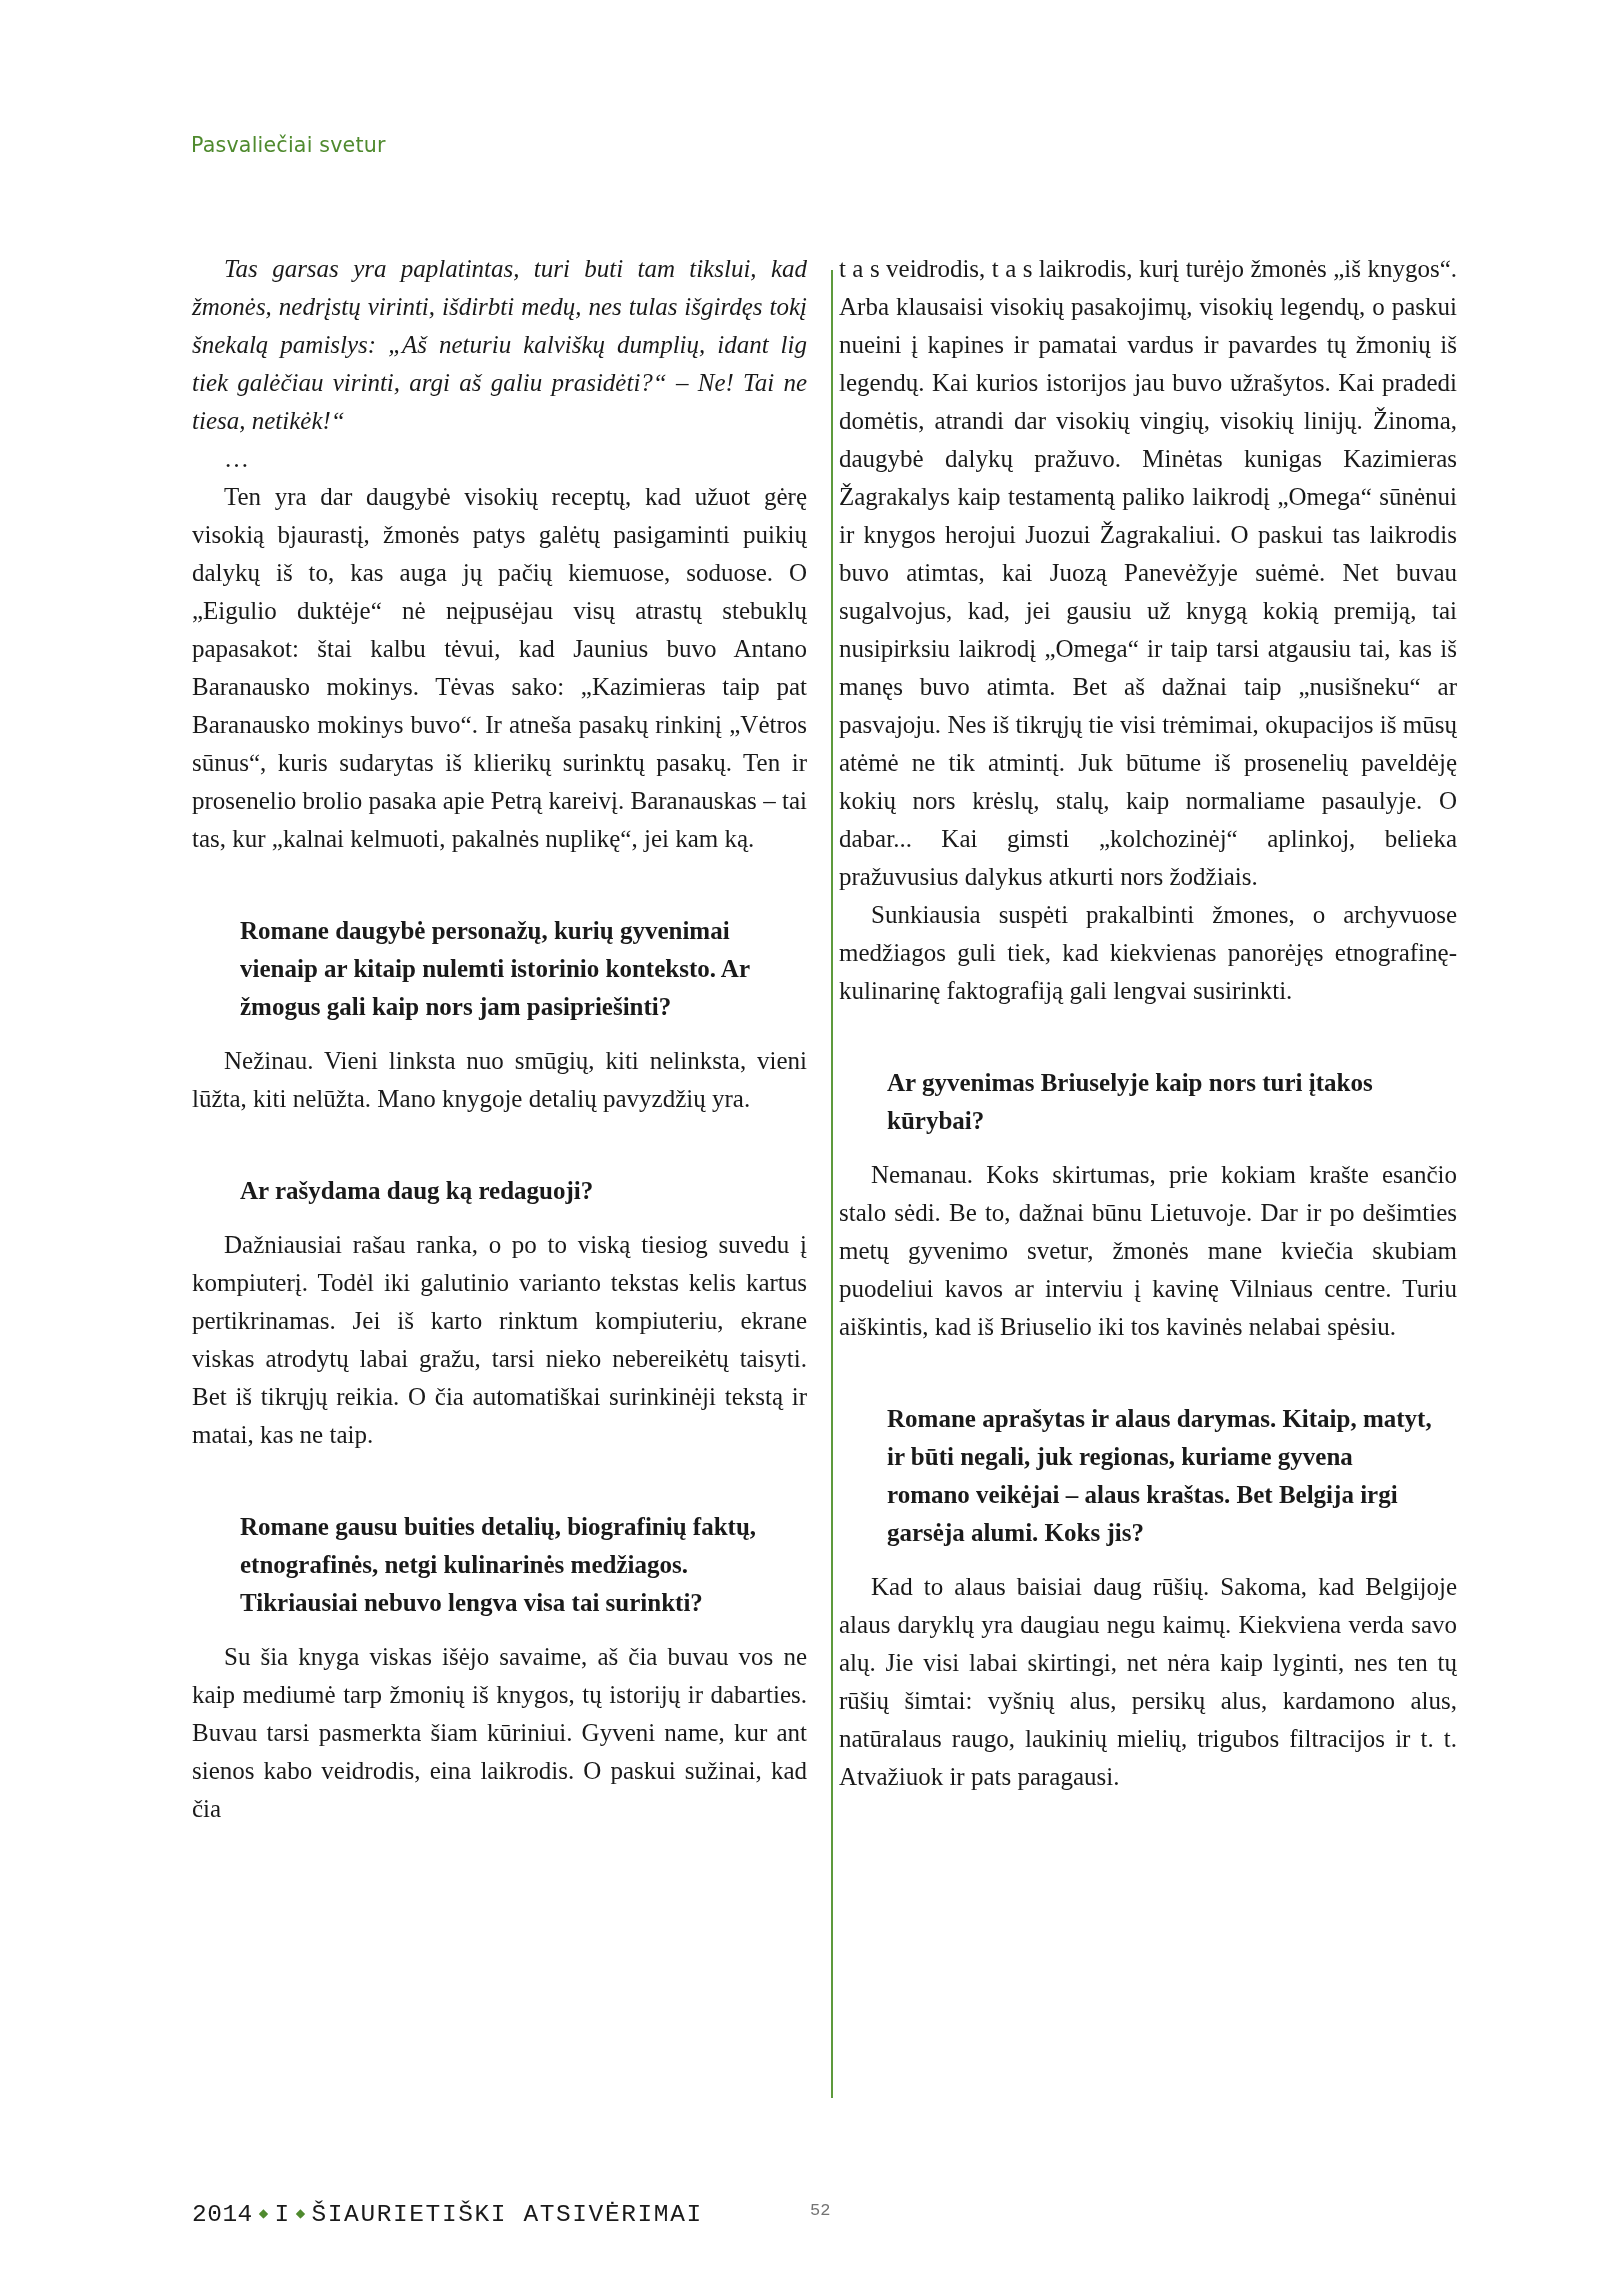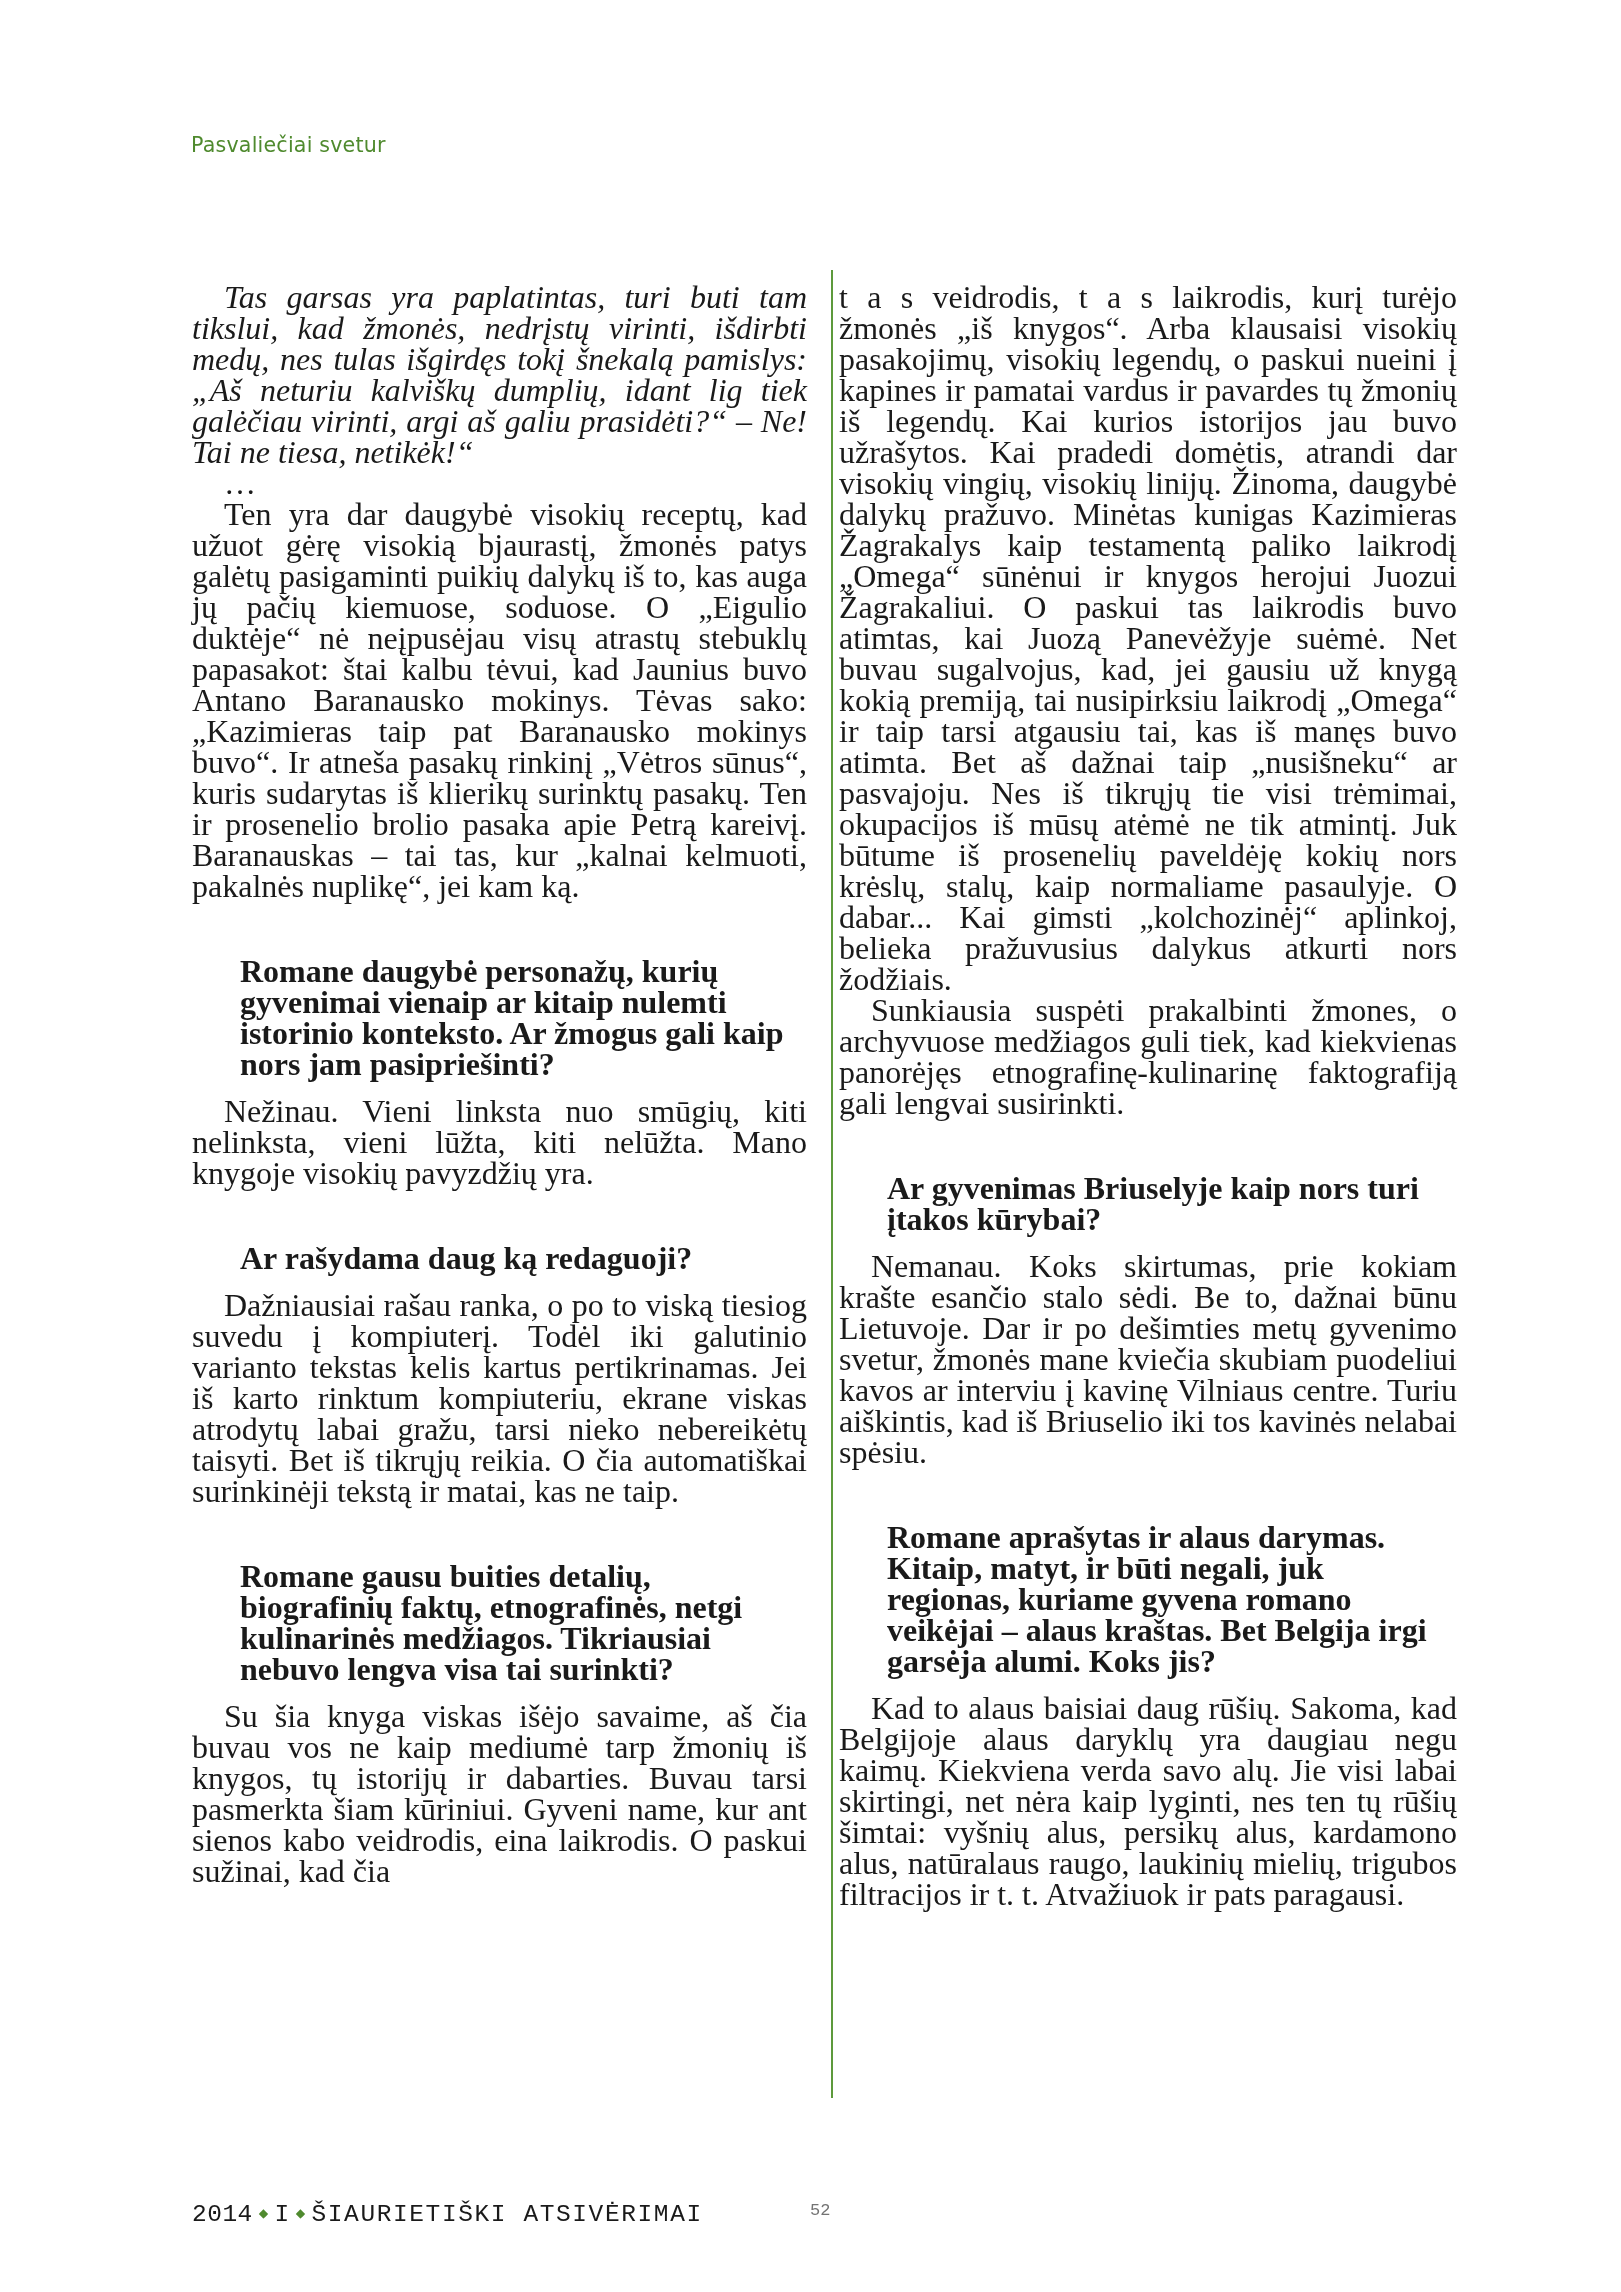--- a/index.html
+++ b/index.html
@@ -6,23 +6,23 @@
   body { width: 1621px; height: 2293px; position: relative; overflow: hidden; }
   .page { position: absolute; left: 0; top: 0; width: 1621px; height: 1726px; background: #fff; }
 
   .running-head {
     position: absolute; left: 191px; top: 133px;
     font-family: "DejaVu Sans", sans-serif; font-size: 20.6px;
     color: #4f8a2e; letter-spacing: 0.2px;
   }
 
   .col {
-    position: absolute; top: 282px;
+    position: absolute; top: 250px;
     font-family: "Liberation Serif", serif;
-    font-size: 32px; line-height: 31px; color: #1a1a1a;
+    font-size: 25px; line-height: 38px; color: #1a1a1a;
     text-align: justify;
   }
   .col-left { left: 192px; width: 615px; }
   .col-right { left: 839px; width: 618px; }
 
   .divider {
     position: absolute; left: 831px; top: 270px; width: 2px; height: 1828px;
     background: #5d9a3c;
   }
 
@@ -53,21 +53,21 @@
 <div class="page">
 
   <div class="running-head">Pasvaliečiai svetur</div>
 
   <div class="col col-left">
     <p class="p italic">Tas garsas yra paplatintas, turi buti tam tikslui, kad žmonės, nedrįstų virinti, išdirbti medų, nes tulas išgirdęs tokį šnekalą pamislys: „Aš neturiu kalviškų dumplių, idant lig tiek galėčiau virinti, argi aš galiu prasidėti?“ – Ne! Tai ne tiesa, netikėk!“</p>
     <p class="ellipsis">…</p>
     <p class="p">Ten yra dar daugybė visokių receptų, kad užuot gėrę visokią bjaurastį, žmonės patys galėtų pasigaminti puikių dalykų iš to, kas auga jų pačių kiemuose, soduose. O „Eigulio duktėje“ nė neįpusėjau visų atrastų stebuklų papasakot: štai kalbu tėvui, kad Jaunius buvo Antano Baranausko mokinys. Tėvas sako: „Kazimieras taip pat Baranausko mokinys buvo“. Ir atneša pasakų rinkinį „Vėtros sūnus“, kuris sudarytas iš klierikų surinktų pasakų. Ten ir prosenelio brolio pasaka apie Petrą kareivį. Baranauskas – tai tas, kur „kalnai kelmuoti, pakalnės nuplikę“, jei kam ką.</p>
     <div class="gap"></div>
     <p class="q">Romane daugybė personažų, kurių gyvenimai vienaip ar kitaip nulemti istorinio konteksto. Ar  žmogus gali kaip nors jam pasipriešinti?</p>
-    <p class="p">Nežinau. Vieni linksta nuo smūgių, kiti nelinksta, vieni lūžta, kiti nelūžta. Mano knygoje visokių pavyzdžių yra.</p>
+    <p class="p">Nežinau. Vieni linksta nuo smūgių, kiti nelinksta, vieni lūžta, kiti nelūžta. Mano knygoje detalių pavyzdžių yra.</p>
     <div class="gap"></div>
     <p class="q">Ar rašydama daug ką redaguoji?</p>
     <p class="p">Dažniausiai rašau ranka, o po to viską tiesiog suvedu į kompiuterį. Todėl iki galutinio varianto tekstas kelis kartus pertikrinamas. Jei iš karto rinktum kompiuteriu, ekrane viskas atrodytų labai gražu, tarsi nieko nebereikėtų taisyti. Bet iš tikrųjų reikia. O čia automatiškai surinkinėji tekstą ir matai, kas ne taip.</p>
     <div class="gap"></div>
     <p class="q">Romane gausu buities detalių, biografinių faktų, etnografinės, netgi kulinarinės medžiagos. Tikriausiai nebuvo lengva visa tai surinkti?</p>
     <p class="p">Su šia knyga viskas išėjo savaime, aš čia buvau vos ne kaip mediumė tarp žmonių iš knygos, tų istorijų ir dabarties. Buvau tarsi pasmerkta šiam kūriniui. Gyveni name, kur ant sienos kabo veidrodis, eina laikrodis. O paskui sužinai, kad čia</p>
   </div>
 
   <div class="divider"></div>
 

